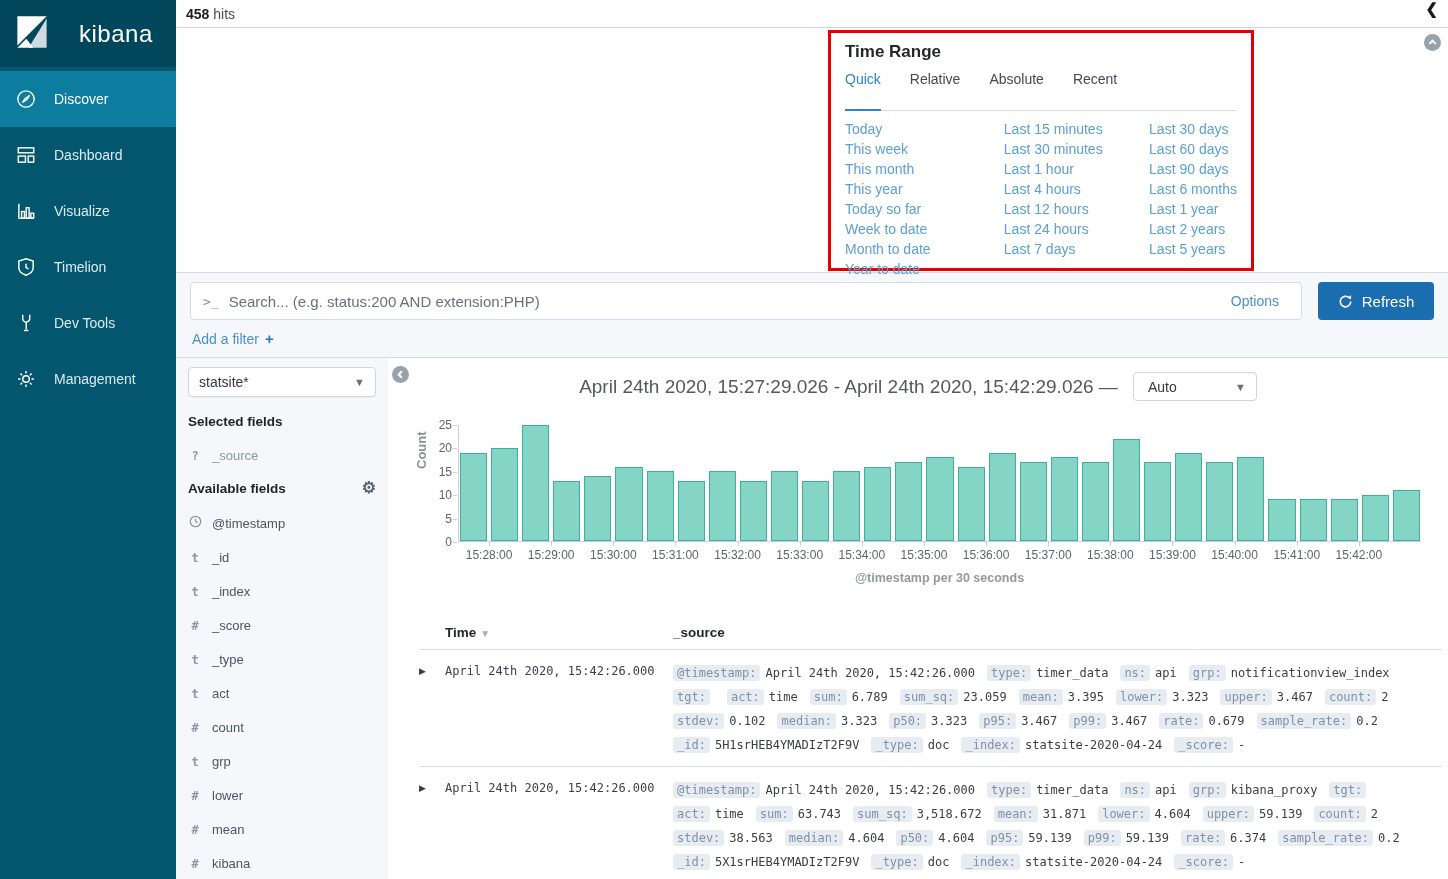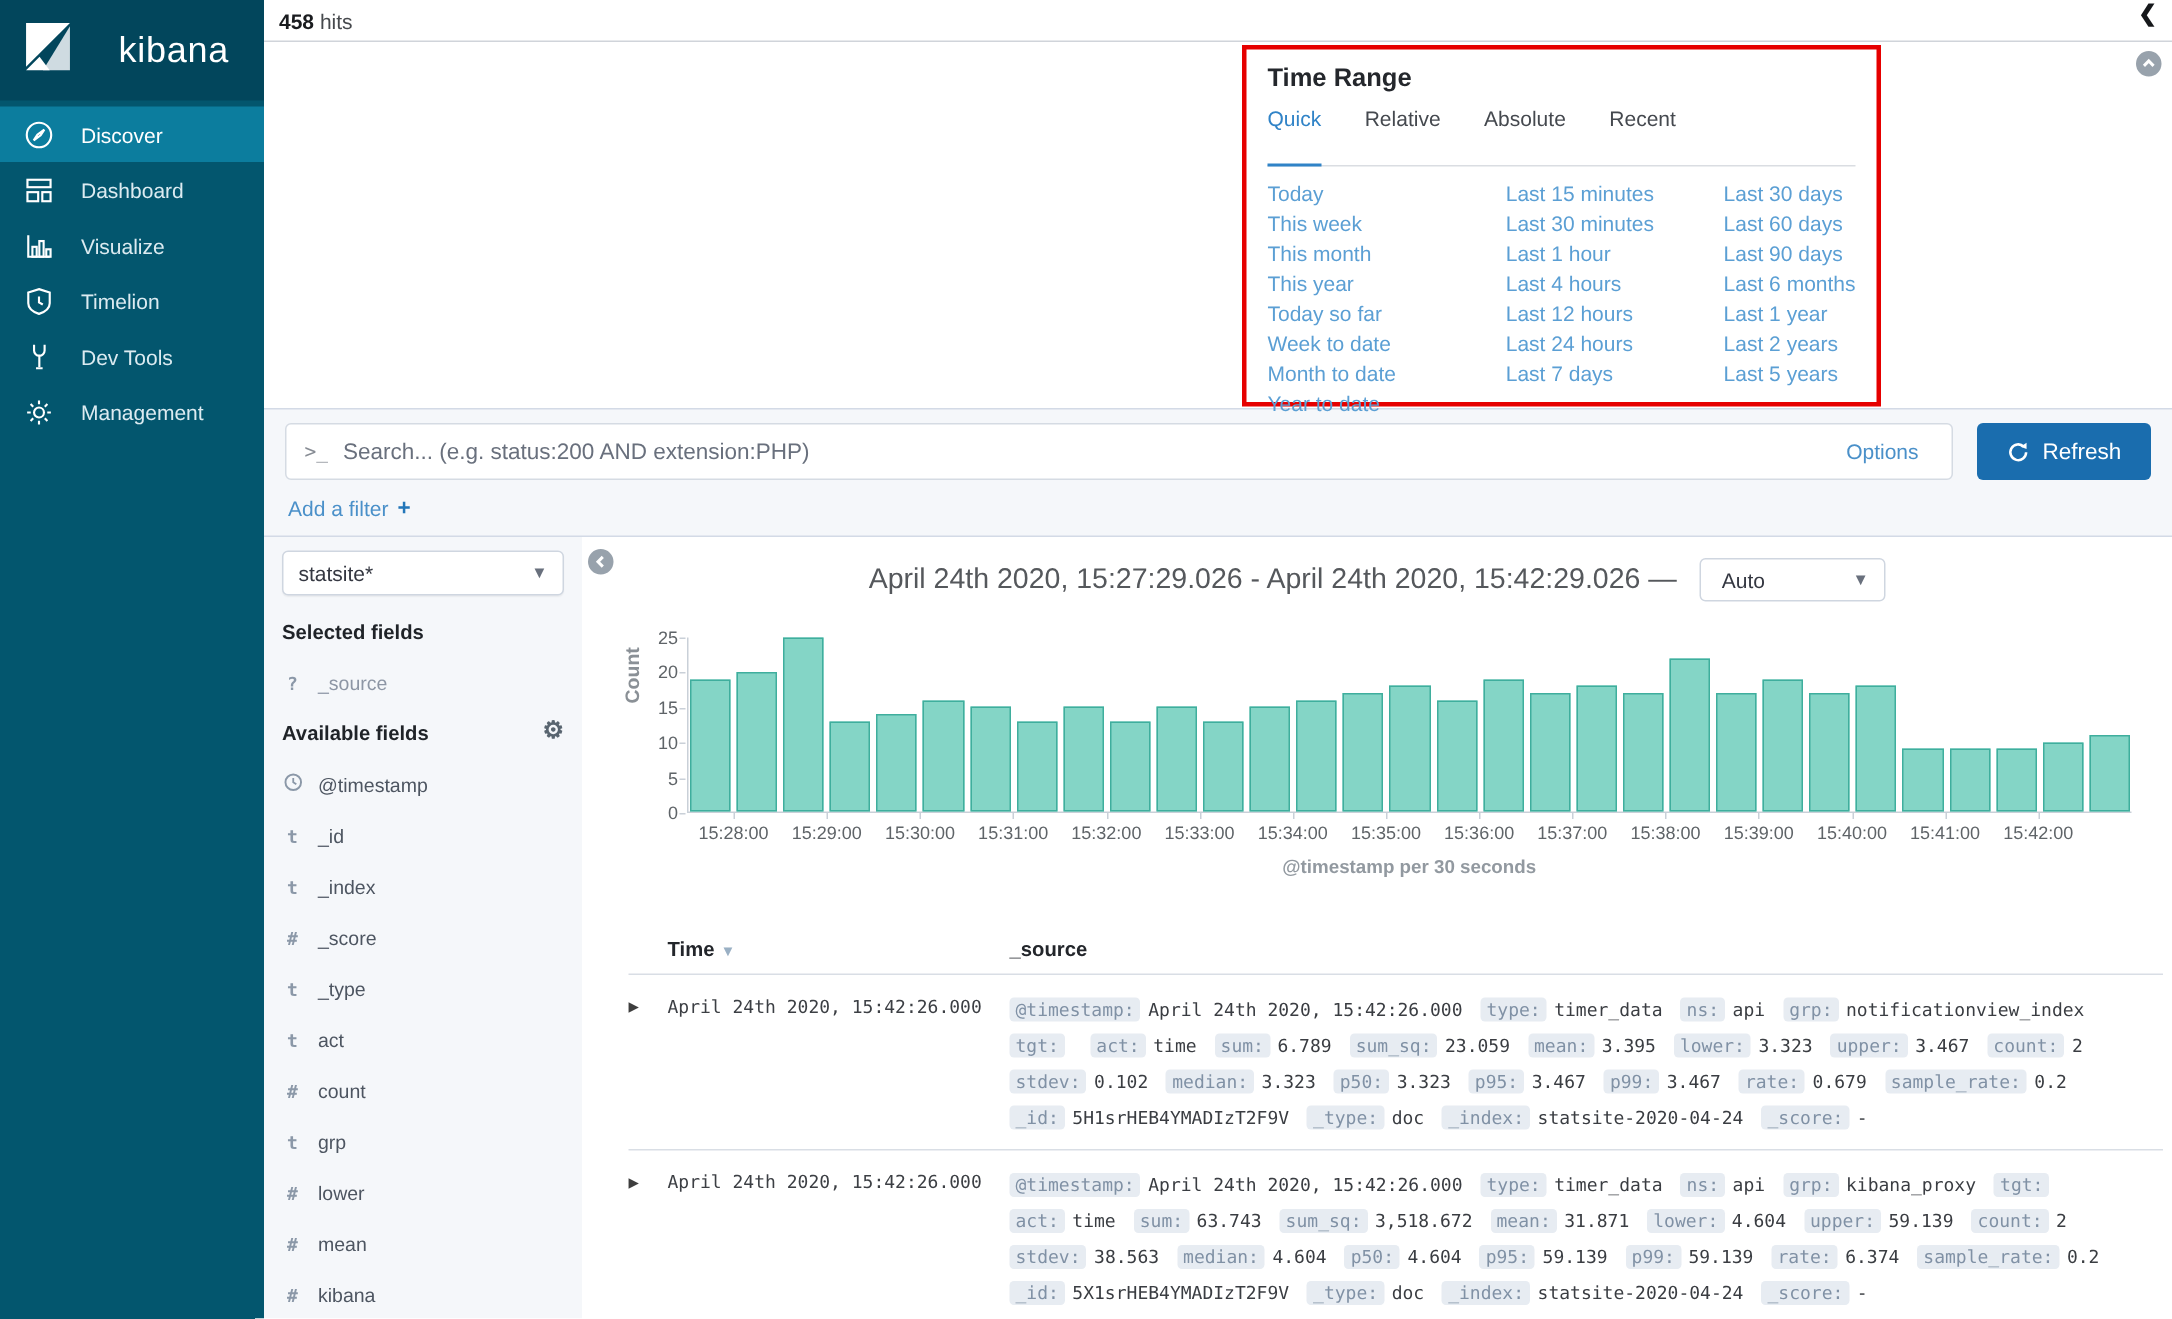--- a/index.html
+++ b/index.html
@@ -5,21 +5,21 @@
   * { box-sizing: border-box; margin: 0; padding: 0; }
   html,body { width:1448px; height:879px; overflow:hidden; background:#fff;
     font-family:"Liberation Sans", sans-serif; }
   .app { display:flex; width:1448px; height:879px; }
 
   
   .sidebar { width:176px; background:#03566e; flex-shrink:0; color:#e8f1f5; }
   .logo-band { height:67px; background:#02465c; display:flex; align-items:center; padding-left:14px; gap:29px; }
   .logo-text { color:#fff; font-size:24px; font-weight:500; letter-spacing:0.5px; }
   .nav { margin-top:4px; }
-  .nav-item { height:37px; display:flex; align-items:center; padding-left:15px; gap:17px; cursor:pointer; }
+  .nav-item { height:56px; display:flex; align-items:center; padding-left:15px; gap:17px; cursor:pointer; }
   .nav-item.active { background:#0c7d9e; }
   .nav-item .nicon { width:22px; height:22px; display:flex; align-items:center; justify-content:center; }
   .nav-label { font-size:14px; color:#dcebf1; }
   .nav-item.active .nav-label { color:#fff; }
 
   
   .right { flex:1; display:flex; flex-direction:column; min-width:0; }
 
   
   .topbar { height:28px; background:#fff; border-bottom:1px solid #d0d4da; display:flex; align-items:center; padding:0 8px 0 10px; flex-shrink:0; }

